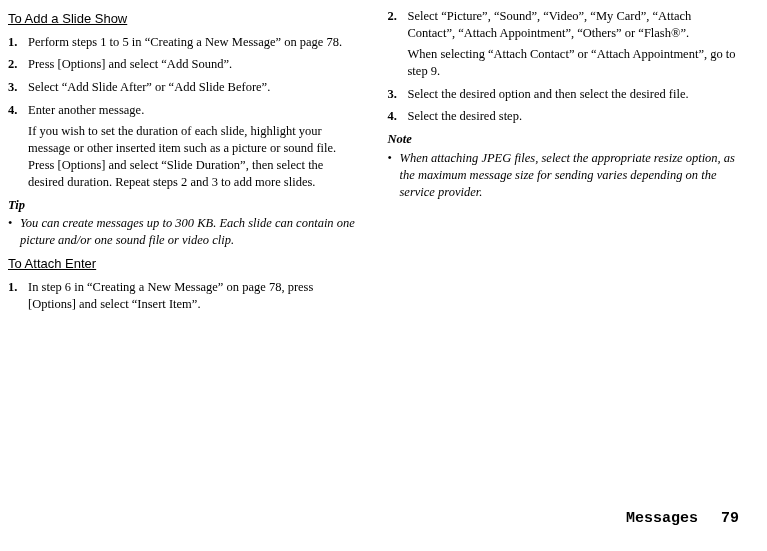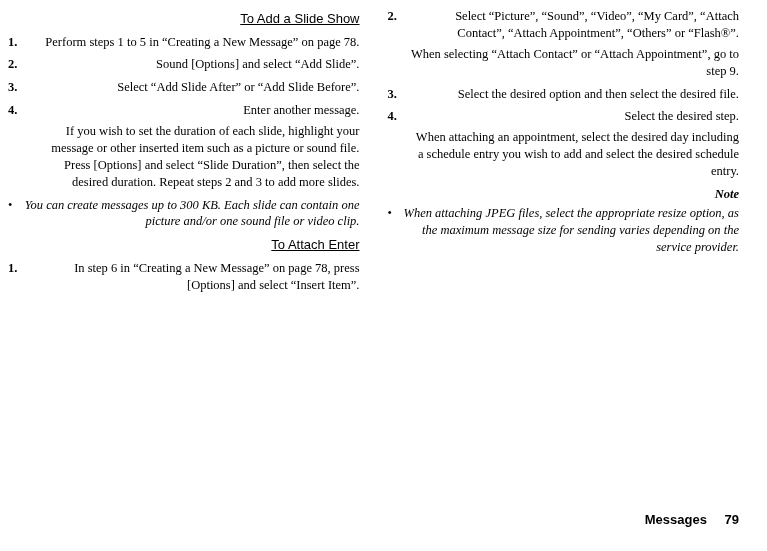--- a/index.html
+++ b/index.html
@@ -9,21 +9,20 @@
     line-height: 1.35;
     color: #000;
     width: 767px;
     height: 551px;
     padding: 8px 28px 0 8px;
     position: relative;
   }
   .columns {
     display: flex;
     gap: 28px;
-    text-align: right;
   }
   .column {
     flex: 1;
   }
   .section-title {
     font-family: Arial, Helvetica, sans-serif;
     font-size: 13px;
     font-weight: normal;
     text-decoration: underline;
     margin-bottom: 6px;
@@ -70,55 +69,56 @@
     top: 0;
     font-style: normal;
   }
   .section-title.second {
     margin-top: 6px;
   }
   .footer {
     position: absolute;
     bottom: 22px;
     right: 28px;
-    font-family: Liberation Sans, sans-serif;
-    font-size: 13px;
+    font-family: Liberation Mono, monospace;
+    font-size: 15px;
   }
   .footer-label { font-weight: bold; margin-right: 14px; }
   .footer-page { font-weight: bold; }
 </style>
 </head>
 <body>
 
 <div class="columns">
 
   <div class="column">
 
     <div class="section-title">To Add a Slide Show</div>
 
     <ol class="numbered-list">
       <li class="numbered-item">
         <span class="item-num">1.</span>
         <span class="item-text">Perform steps 1 to 5 in “Creating a New Message” on page 78.</span>
       </li>
       <li class="numbered-item">
         <span class="item-num">2.</span>
-        <span class="item-text">Sound [Options] and select “Add Slide”.</span>
+        <span class="item-text">Press [Options] and select “Add Sound”.</span>
       </li>
       <li class="numbered-item">
         <span class="item-num">3.</span>
         <span class="item-text">Select “Add Slide After” or “Add Slide Before”.</span>
       </li>
       <li class="numbered-item">
         <span class="item-num">4.</span>
         <span class="item-text">Enter another message.</span>
         <div class="sub-para">If you wish to set the duration of each slide, highlight your message or other inserted item such as a picture or sound file. Press [Options] and select “Slide Duration”, then select the desired duration. Repeat steps 2 and 3 to add more slides.</div>
       </li>
     </ol>
 
+    <div class="tip-label">Tip</div>
     <ul class="bullet-list">
       <li class="bullet-item">
         <span class="bullet-dot">•</span>
         <span>You can create messages up to 300 KB. Each slide can contain one picture and/or one sound file or video clip.</span>
       </li>
     </ul>
 
     <div class="section-title second">To Attach Enter</div>
 
     <ol class="numbered-list">
@@ -138,21 +138,20 @@
         <span class="item-text">Select “Picture”, “Sound”, “Video”, “My Card”, “Attach Contact”, “Attach Appointment”, “Others” or “Flash®”.</span>
         <div class="sub-para">When selecting “Attach Contact” or “Attach Appointment”, go to step 9.</div>
       </li>
       <li class="numbered-item">
         <span class="item-num">3.</span>
         <span class="item-text">Select the desired option and then select the desired file.</span>
       </li>
       <li class="numbered-item">
         <span class="item-num">4.</span>
         <span class="item-text">Select the desired step.</span>
-        <div class="sub-para">When attaching an appointment, select the desired day including a schedule entry you wish to add and select the desired schedule entry.</div>
       </li>
     </ol>
 
     <div class="note-label">Note</div>
     <ul class="bullet-list">
       <li class="bullet-item">
         <span class="bullet-dot">•</span>
         <span>When attaching JPEG files, select the appropriate resize option, as the maximum message size for sending varies depending on the service provider.</span>
       </li>
     </ul>

